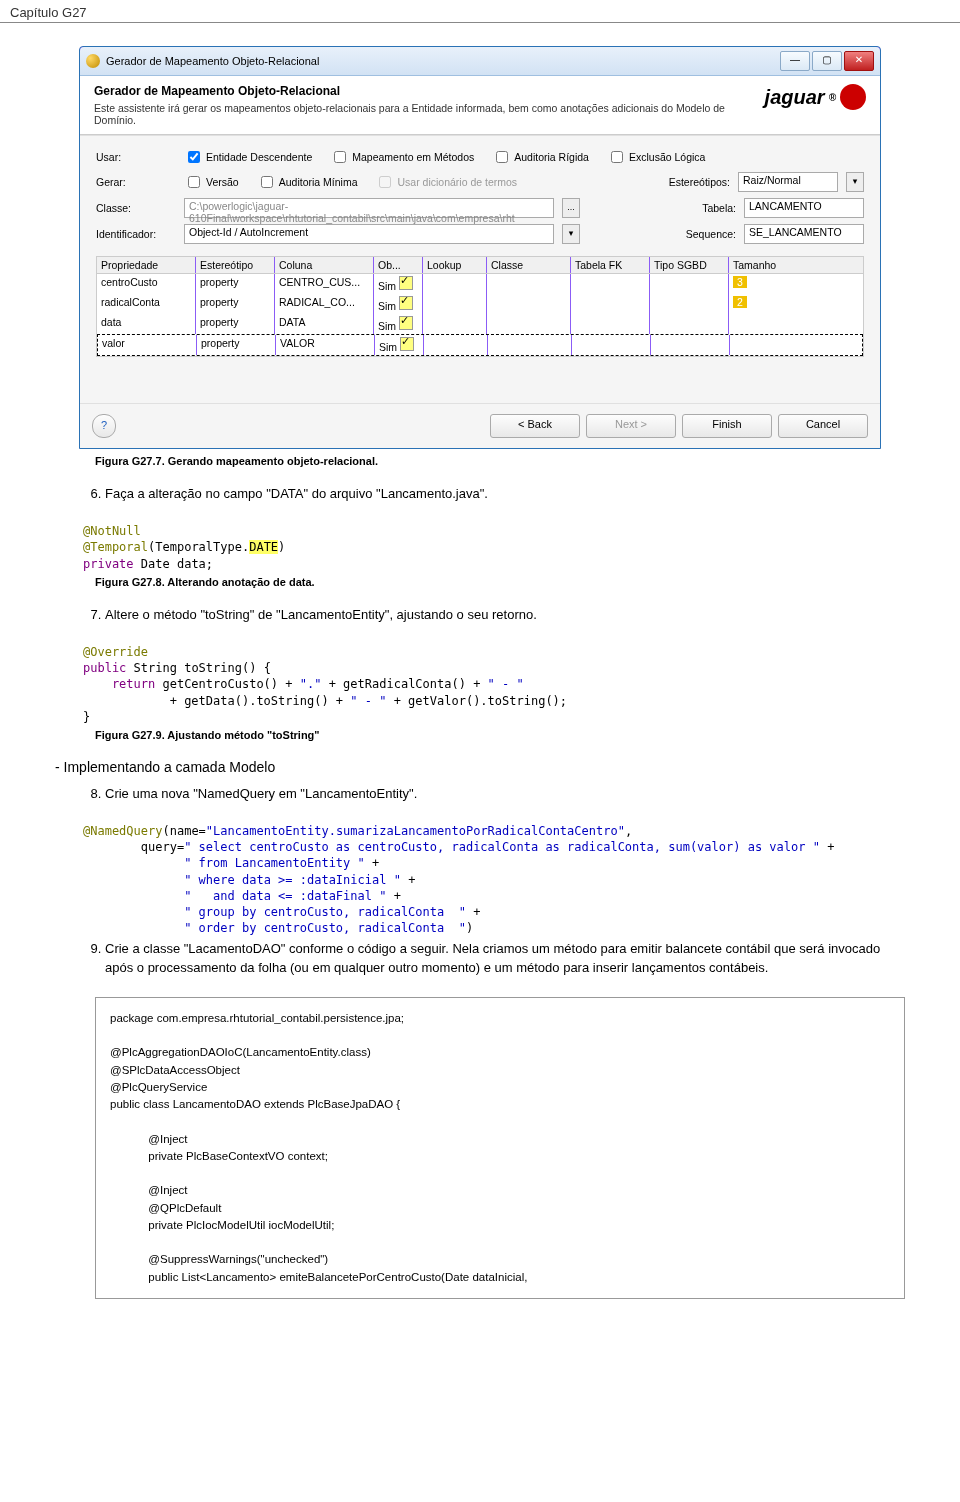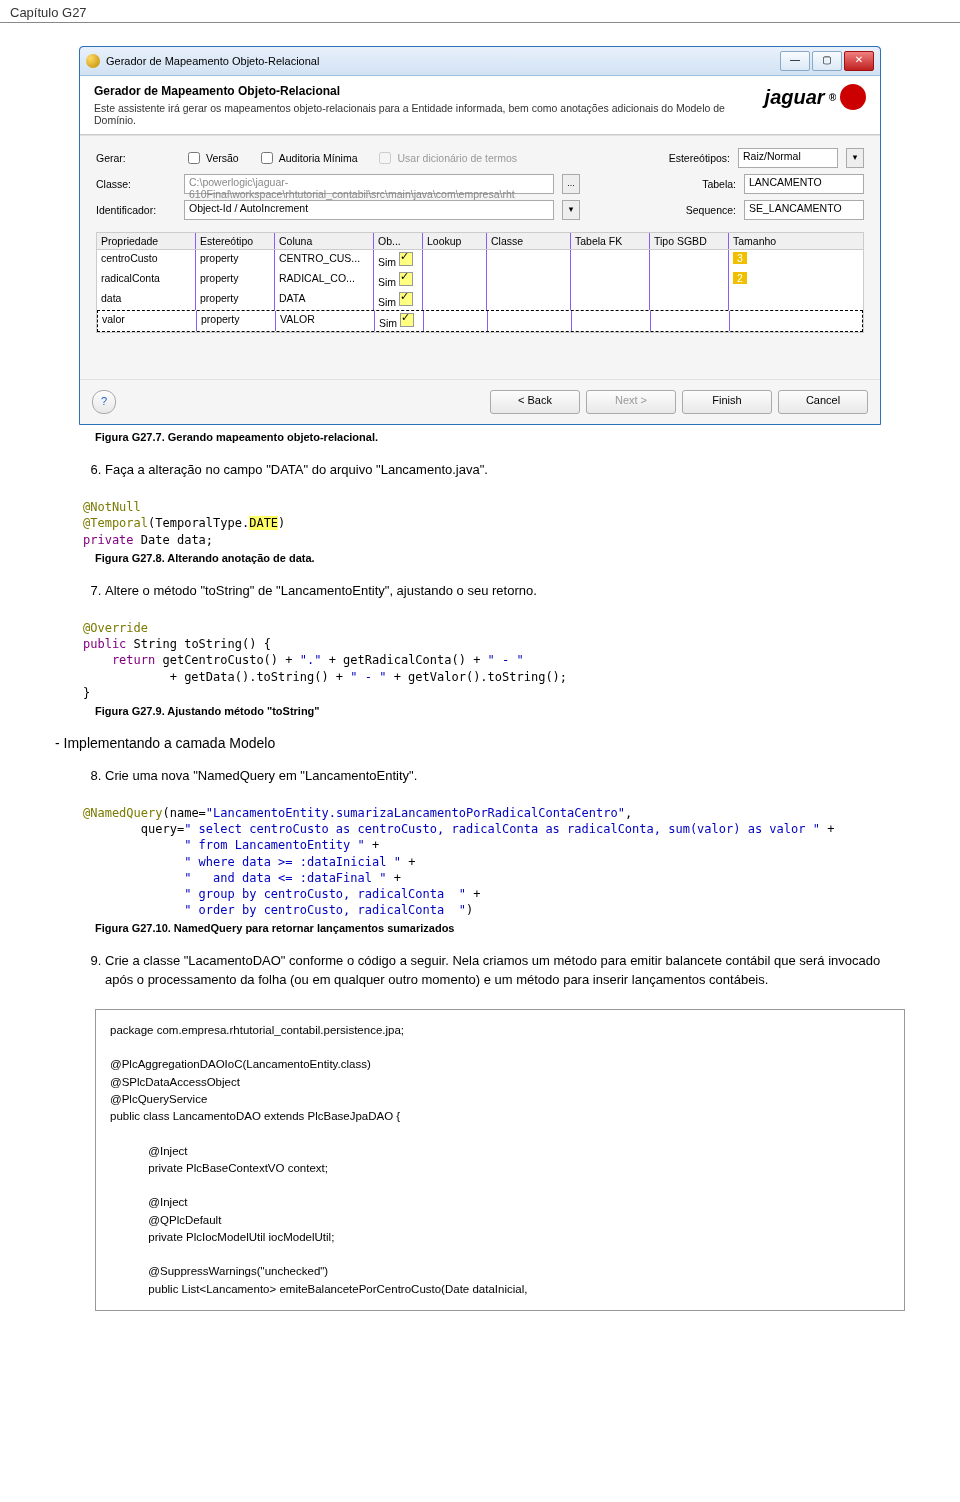--- a/index.html
+++ b/index.html
@@ -29,21 +29,21 @@
     padding-left: 50px;
     margin: 0 0 20px 0;
   }
   ol.main-list li {
     margin-bottom: 14px;
     font-size: 13px;
     line-height: 1.4;
   }
   .subheading {
     font-size: 14px;
-    margin: 10px 0 16px 0;
+    margin: 10px 0 10px 0;
   }
   .code-box {
     border: 1px solid #999;
     margin: 10px 0 0 40px;
     padding: 12px 14px;
     font-family: Verdana, Arial, sans-serif;
     font-size: 11.5px;
     line-height: 1.5;
     white-space: pre;
   }
@@ -202,20 +202,39 @@
       </div>
       <div class="jaguar-logo">
         <span>jaguar</span>
           <span style="font-size:10px;vertical-align:top">®</span>
         <span class="paw"></span>
       </div>
     </div>
 
     <div class="form-area">
       <div class="form-row">
+        <span class="lbl">Usar:</span>
+        <label class="cb">
+            <input type="checkbox" checked="" style="">
+            <span>Entidade Descendente</span>
+          </label>
+        <label class="cb">
+            <input type="checkbox" style="">
+            <span>Mapeamento em Métodos</span>
+          </label>
+        <label class="cb">
+            <input type="checkbox" style="">
+            <span>Auditoria Rígida</span>
+          </label>
+        <label class="cb">
+            <input type="checkbox" style="">
+            <span>Exclusão Lógica</span>
+          </label>
+      </div>
+      <div class="form-row">
         <span class="lbl">Gerar:</span>
         <label class="cb">
             <input type="checkbox" style="">
             <span>Versão</span>
           </label>
         <label class="cb">
             <input type="checkbox" style="">
             <span>Auditoria Mínima</span>
           </label>
         <label class="cb" style="color:#999">
@@ -341,21 +360,20 @@
     <li>Crie uma nova "NamedQuery em "LancamentoEntity".</li>
   </ol>
 
   <div class="snippet"><span class="ann">@NamedQuery</span><span>(name=</span><span class="str">"LancamentoEntity.sumarizaLancamentoPorRadicalContaCentro"</span><span>,</span>
 <span>        query=</span><span class="str">" select centroCusto as centroCusto, radicalConta as radicalConta, sum(valor) as valor "</span><span> +</span>
 <span>              </span><span class="str">" from LancamentoEntity "</span><span> +</span>
 <span>              </span><span class="str">" where data &gt;= :dataInicial "</span><span> +</span>
 <span>              </span><span class="str">"   and data &lt;= :dataFinal "</span><span> +</span>
 <span>              </span><span class="str">" group by centroCusto, radicalConta  "</span><span> +</span>
 <span>              </span><span class="str">" order by centroCusto, radicalConta  "</span><span>)</span></div>
-  <div class="caption">Figura G27.10. NamedQuery para retornar lançamentos sumarizados</div>
 
   <ol class="main-list" start="9">
     <li>Crie a classe "LacamentoDAO" conforme o código a seguir. Nela criamos um método para emitir balancete contábil que será invocado após o processamento da folha (ou em qualquer outro momento) e um método para inserir lançamentos contábeis.</li>
   </ol>
 
   <div class="code-box"><span>package com.empresa.rhtutorial_contabil.persistence.jpa;</span>
 <span></span>
 <span>@PlcAggregationDAOIoC(LancamentoEntity.class)</span>
 <span>@SPlcDataAccessObject</span>
 <span>@PlcQueryService</span>

